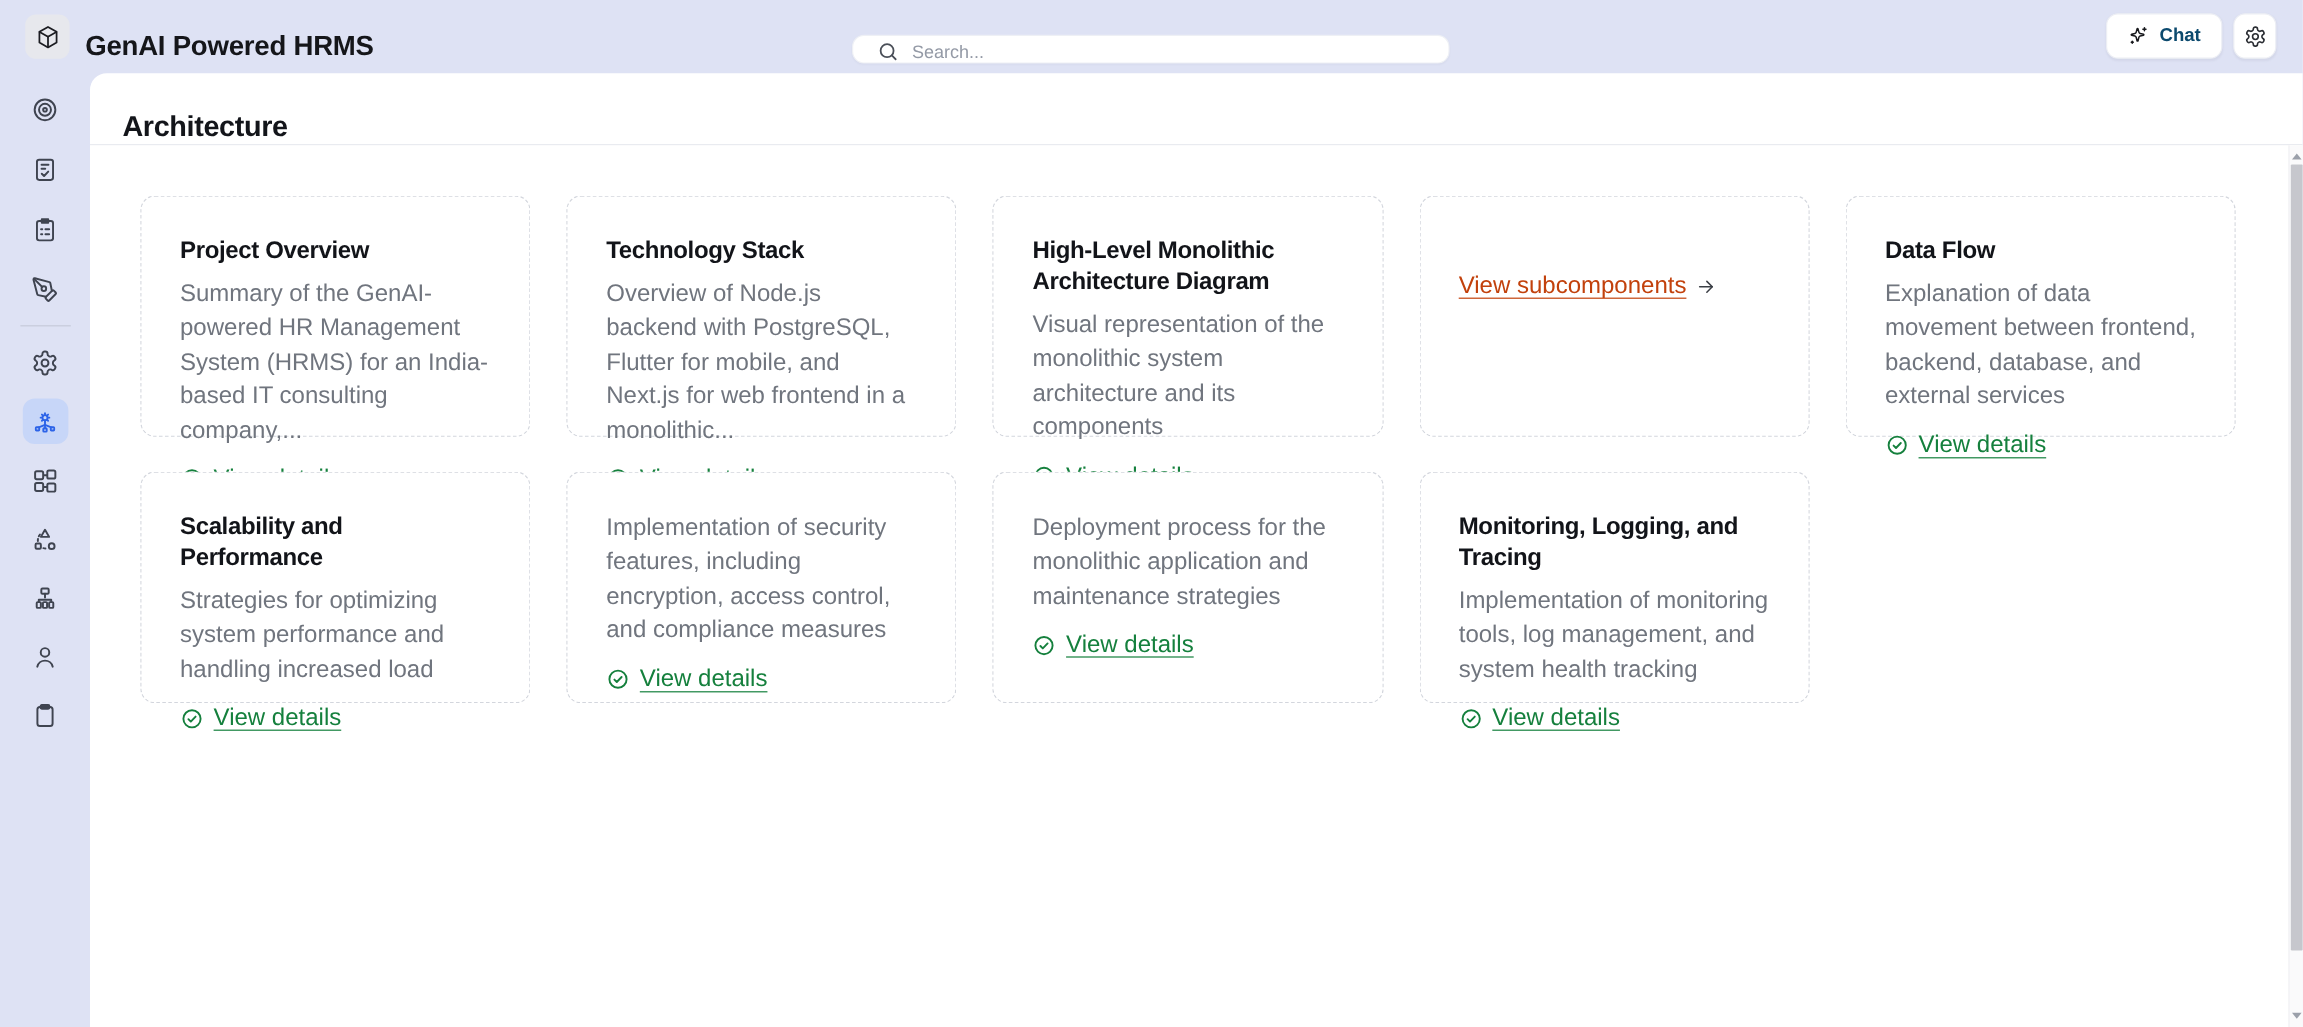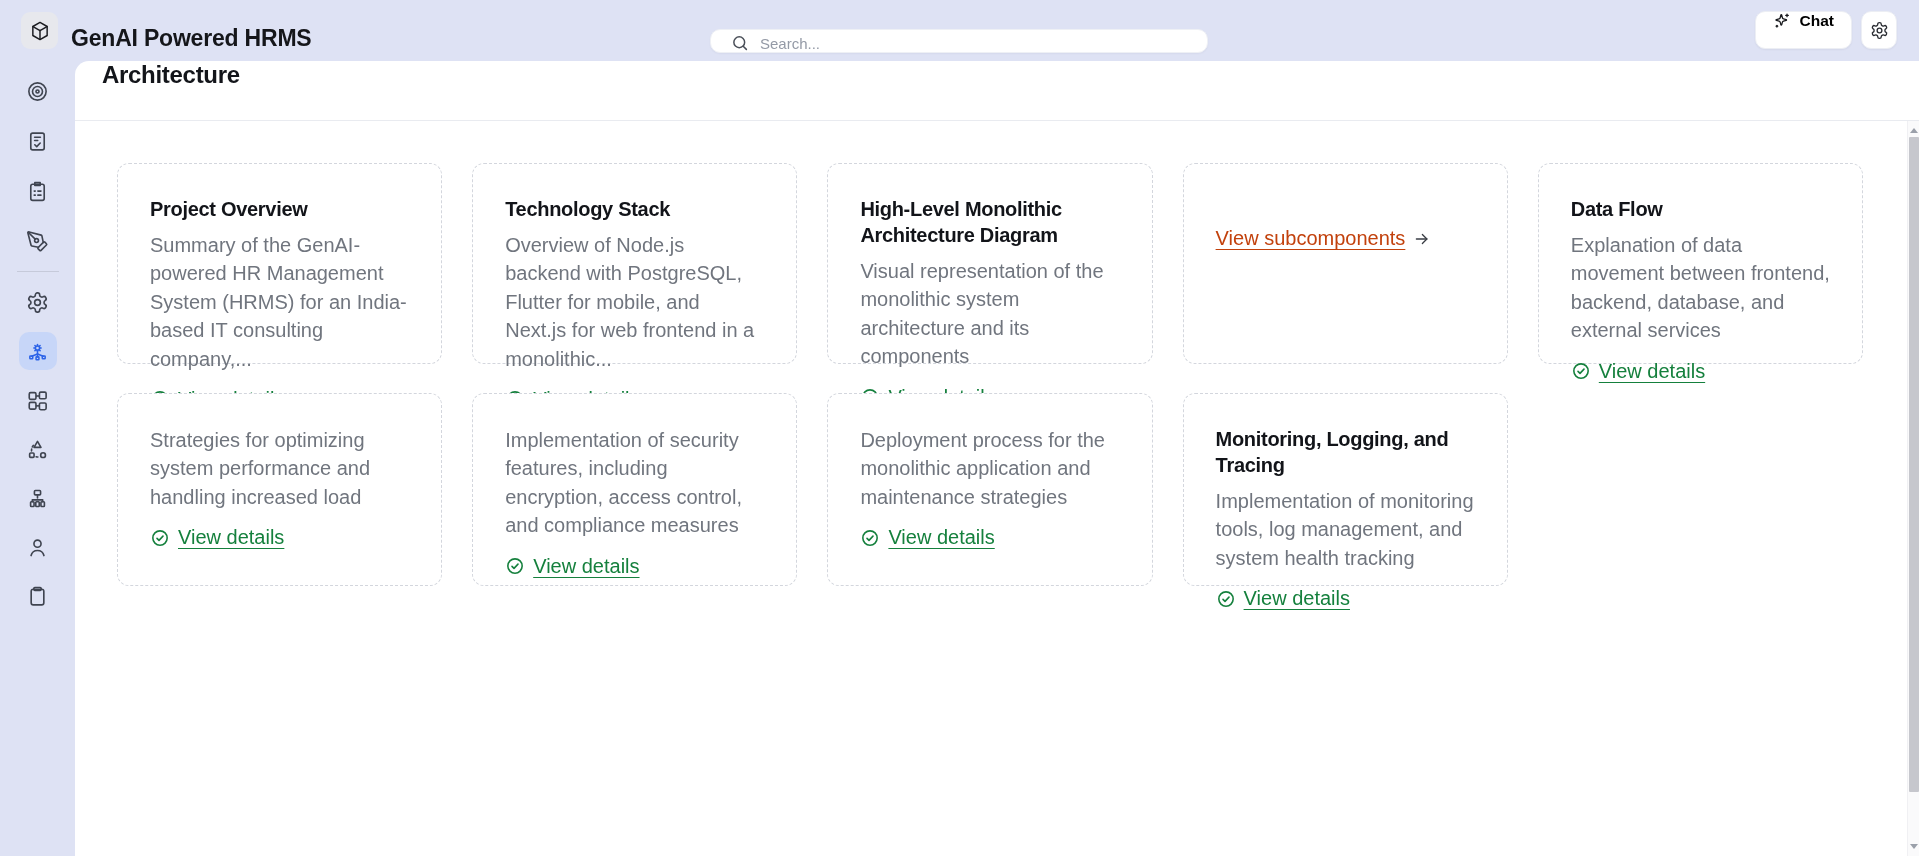--- a/index.html
+++ b/index.html
@@ -35,23 +35,23 @@
   .search-box input {
     border:none; outline:none; background:transparent; width:100%;
     font-family:inherit; font-size:15px; color:#30343c;
   }
   .search-box input::placeholder { color:#949aa6; }
   .header-right {
     position:absolute; right:22px; top:11px; height:38px;
     display:flex; gap:9px; align-items:center;
   }
   .chat-btn {
-    height:38px; padding:0 17px; background:#fff; border:1px solid #eceef4;
-    border-radius:10px; display:flex; gap:9px; cursor:pointer;
-    font-family:inherit; font-size:15.5px; font-weight:700; color:#000000;
+    height:38px; padding:12px 17px; background:#fff; border:1px solid #eceef4;
+    border-radius:10px; display:flex; align-items:center; gap:9px; cursor:pointer;
+    font-family:inherit; font-size:15.5px; font-weight:700; color:#0c4a6e;
     box-shadow:0 1px 2px rgba(16,24,40,.05);
   }
   .icon-btn {
     width:36px; height:38px; background:#fff; border:1px solid #eceef4;
     border-radius:10px; display:flex; align-items:center; justify-content:center;
     cursor:pointer; box-shadow:0 1px 2px rgba(16,24,40,.05);
   }
 
   
   .sidebar {
@@ -68,21 +68,21 @@
   .side-btn.active { background:#c7d6f8; color:#2c63e8; }
   .side-divider { width:42px; height:1px; background:#c6cada; margin:11px auto; }
 
   
   .main {
     position:absolute; left:75px; top:61px; right:0; bottom:0;
     background:#ffffff; border-top-left-radius:14px; overflow:hidden;
   }
   .title-row {
     height:60px; border-bottom:1px solid #e9ebf0;
-    display:flex; align-items:flex-start; padding-left:27px;
+    display:flex; align-items:flex-end; padding-left:27px;
   }
   .page-title { font-size:24px; font-weight:700; letter-spacing:-0.3px; color:#13151a; }
 
   .cards {
     padding:42px 56px 0 42px;
     display:grid;
     grid-template-columns:repeat(5,1fr);
     grid-template-rows:201px 193px 200px;
     column-gap:30px; row-gap:29px;
   }
@@ -333,20 +333,21 @@
       <svg width="20" height="20" viewBox="0 0 24 24" fill="none" stroke="#15803d" stroke-width="1.9" stroke-linecap="round" stroke-linejoin="round">
         <circle cx="12" cy="12" r="8.6"></circle>
         <path d="M8.4 12.4l2.4 2.4 4.8-5"></path>
       </svg>
       <span class="link-label">View details</span>
     </a>
     
   </div>
 
   <div class="card">
+    <h3 class="card-title">Scalability and Performance</h3>
     <p class="card-desc">Strategies for optimizing system performance and handling increased load</p>
     <a href="#" class="card-link link-check">
       <svg width="20" height="20" viewBox="0 0 24 24" fill="none" stroke="#15803d" stroke-width="1.9" stroke-linecap="round" stroke-linejoin="round">
         <circle cx="12" cy="12" r="8.6"></circle>
         <path d="M8.4 12.4l2.4 2.4 4.8-5"></path>
       </svg>
       <span class="link-label">View details</span>
     </a>
     
   </div>

